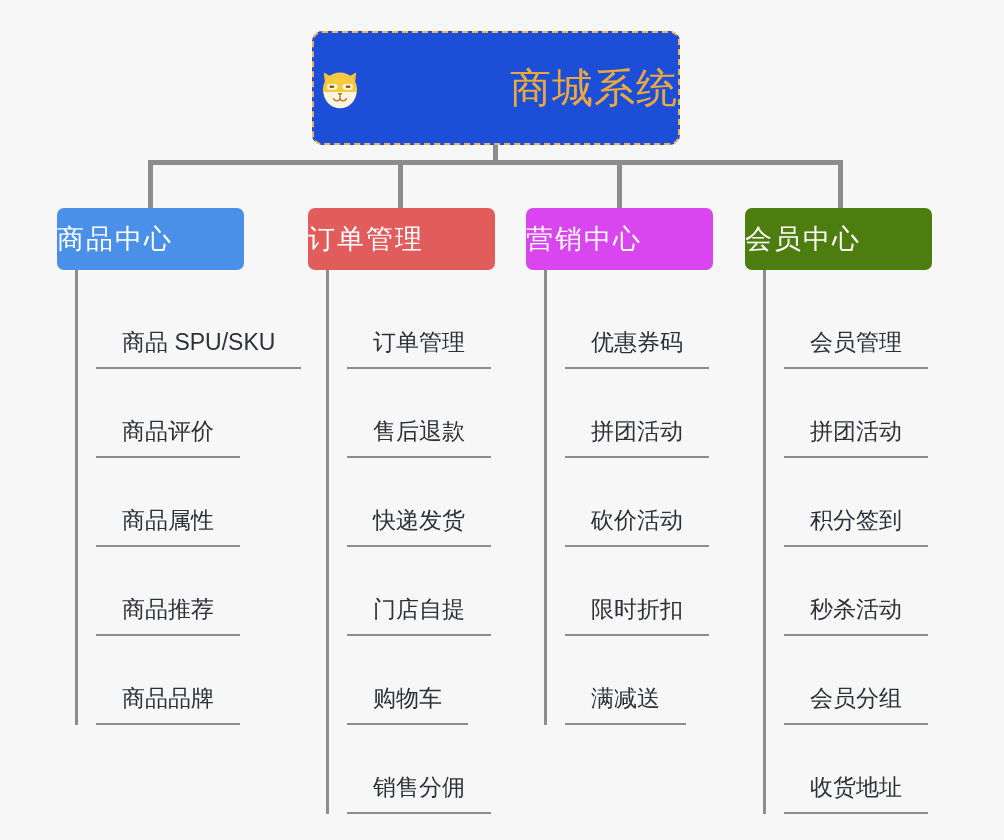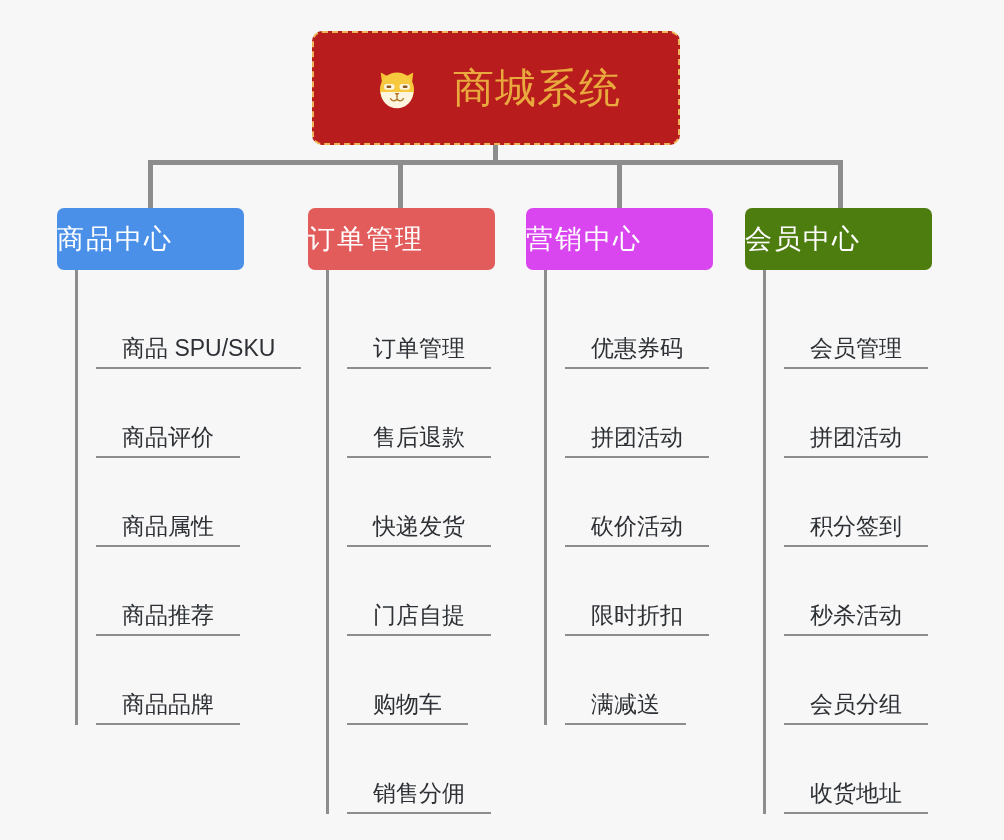--- a/index.html
+++ b/index.html
@@ -22,26 +22,26 @@
   }
 
   
   .root-node {
     position: absolute;
     left: 312px;
     top: 31px;
     width: 368px;
     height: 114px;
     box-sizing: border-box;
-    background: #b91c1c;
+    background: #1d4ed8;
     border: 2px dashed #edb45a;
     border-radius: 10px;
     display: flex;
     align-items: center;
-    justify-content: center;
+    justify-content: space-between;
     gap: 30px;
   }
   .root-icon {
     width: 52px;
     height: 52px;
     flex: 0 0 auto;
     display: block;
   }
   .root-title {
     font-size: 41px;
@@ -102,21 +102,21 @@
   }
   .leaf {
     height: 89px;
     display: flex;
     align-items: flex-end;
     box-sizing: border-box;
   }
   .leaf-label {
     display: inline-block;
     margin-left: 18px;
-    padding: 0 26px 6px 26px;
+    padding: 0 26px 12px 26px;
     border-bottom: 2px solid #8d8d8d;
     font-size: 23px;
     line-height: 1.1;
     color: #2d3034;
     white-space: nowrap;
   }
 
   
   .col-0 { left: 57px;  width: 187px; }
   .col-1 { left: 308px; width: 187px; }

